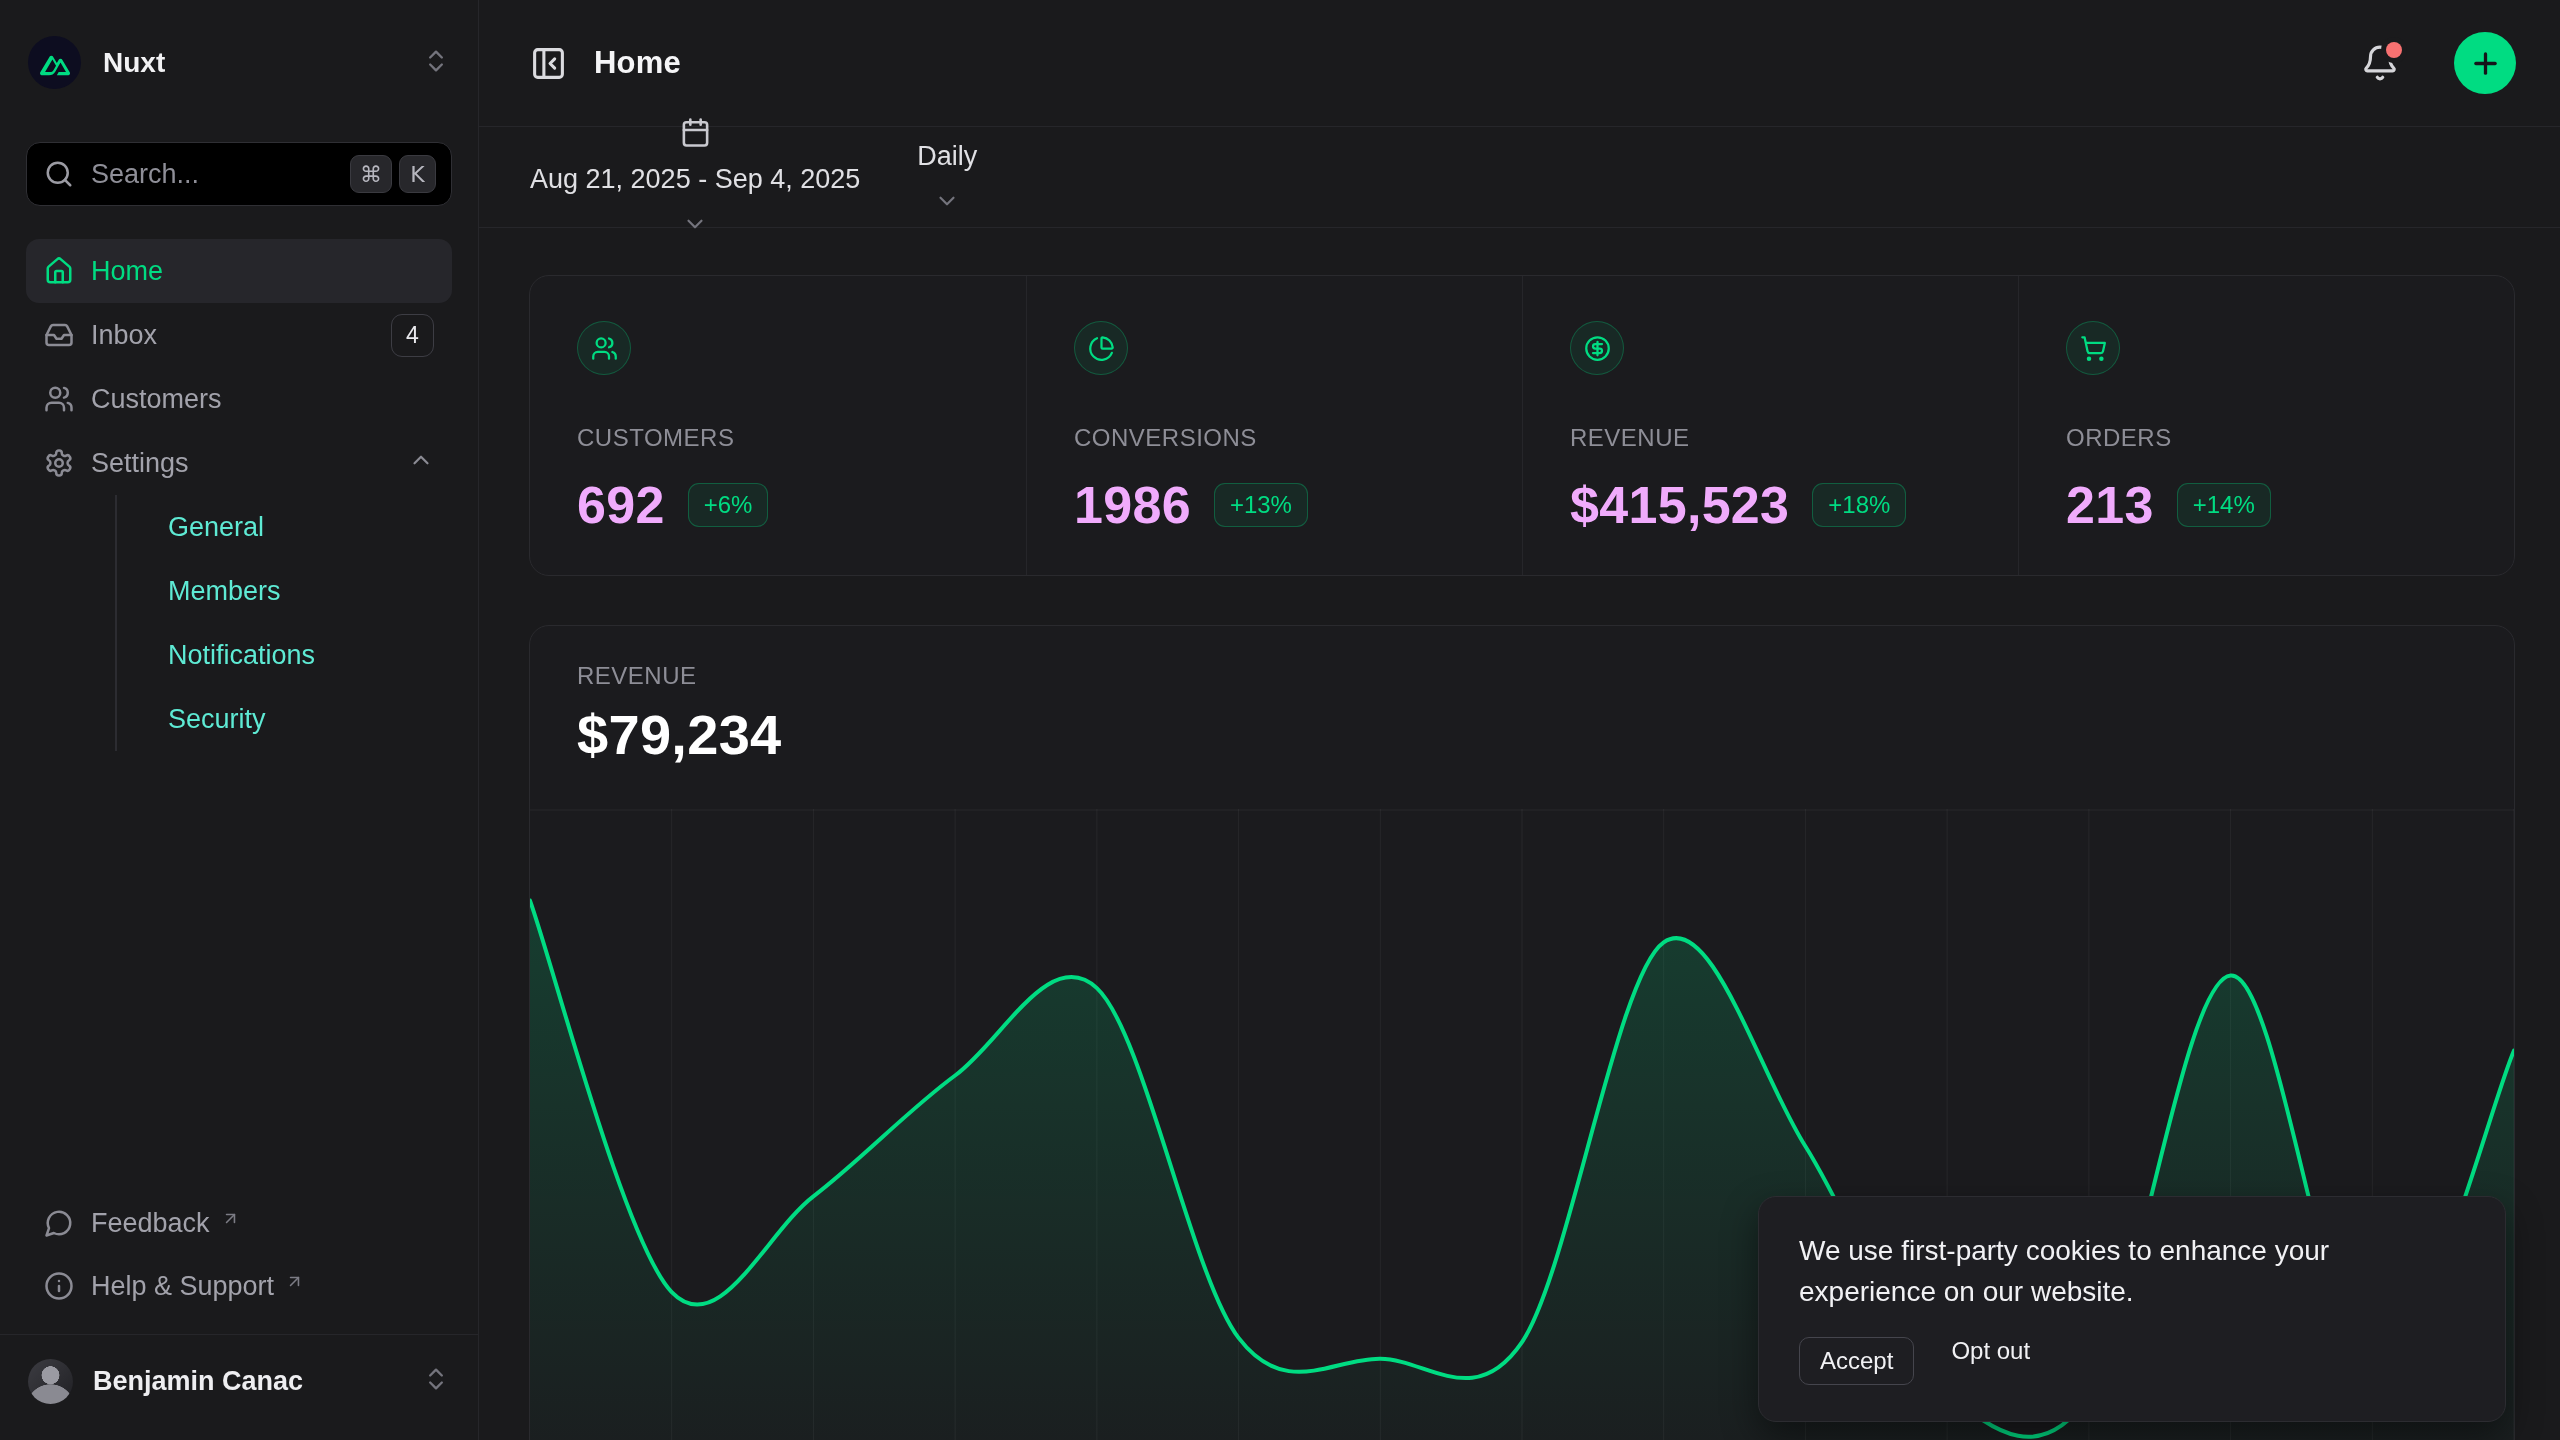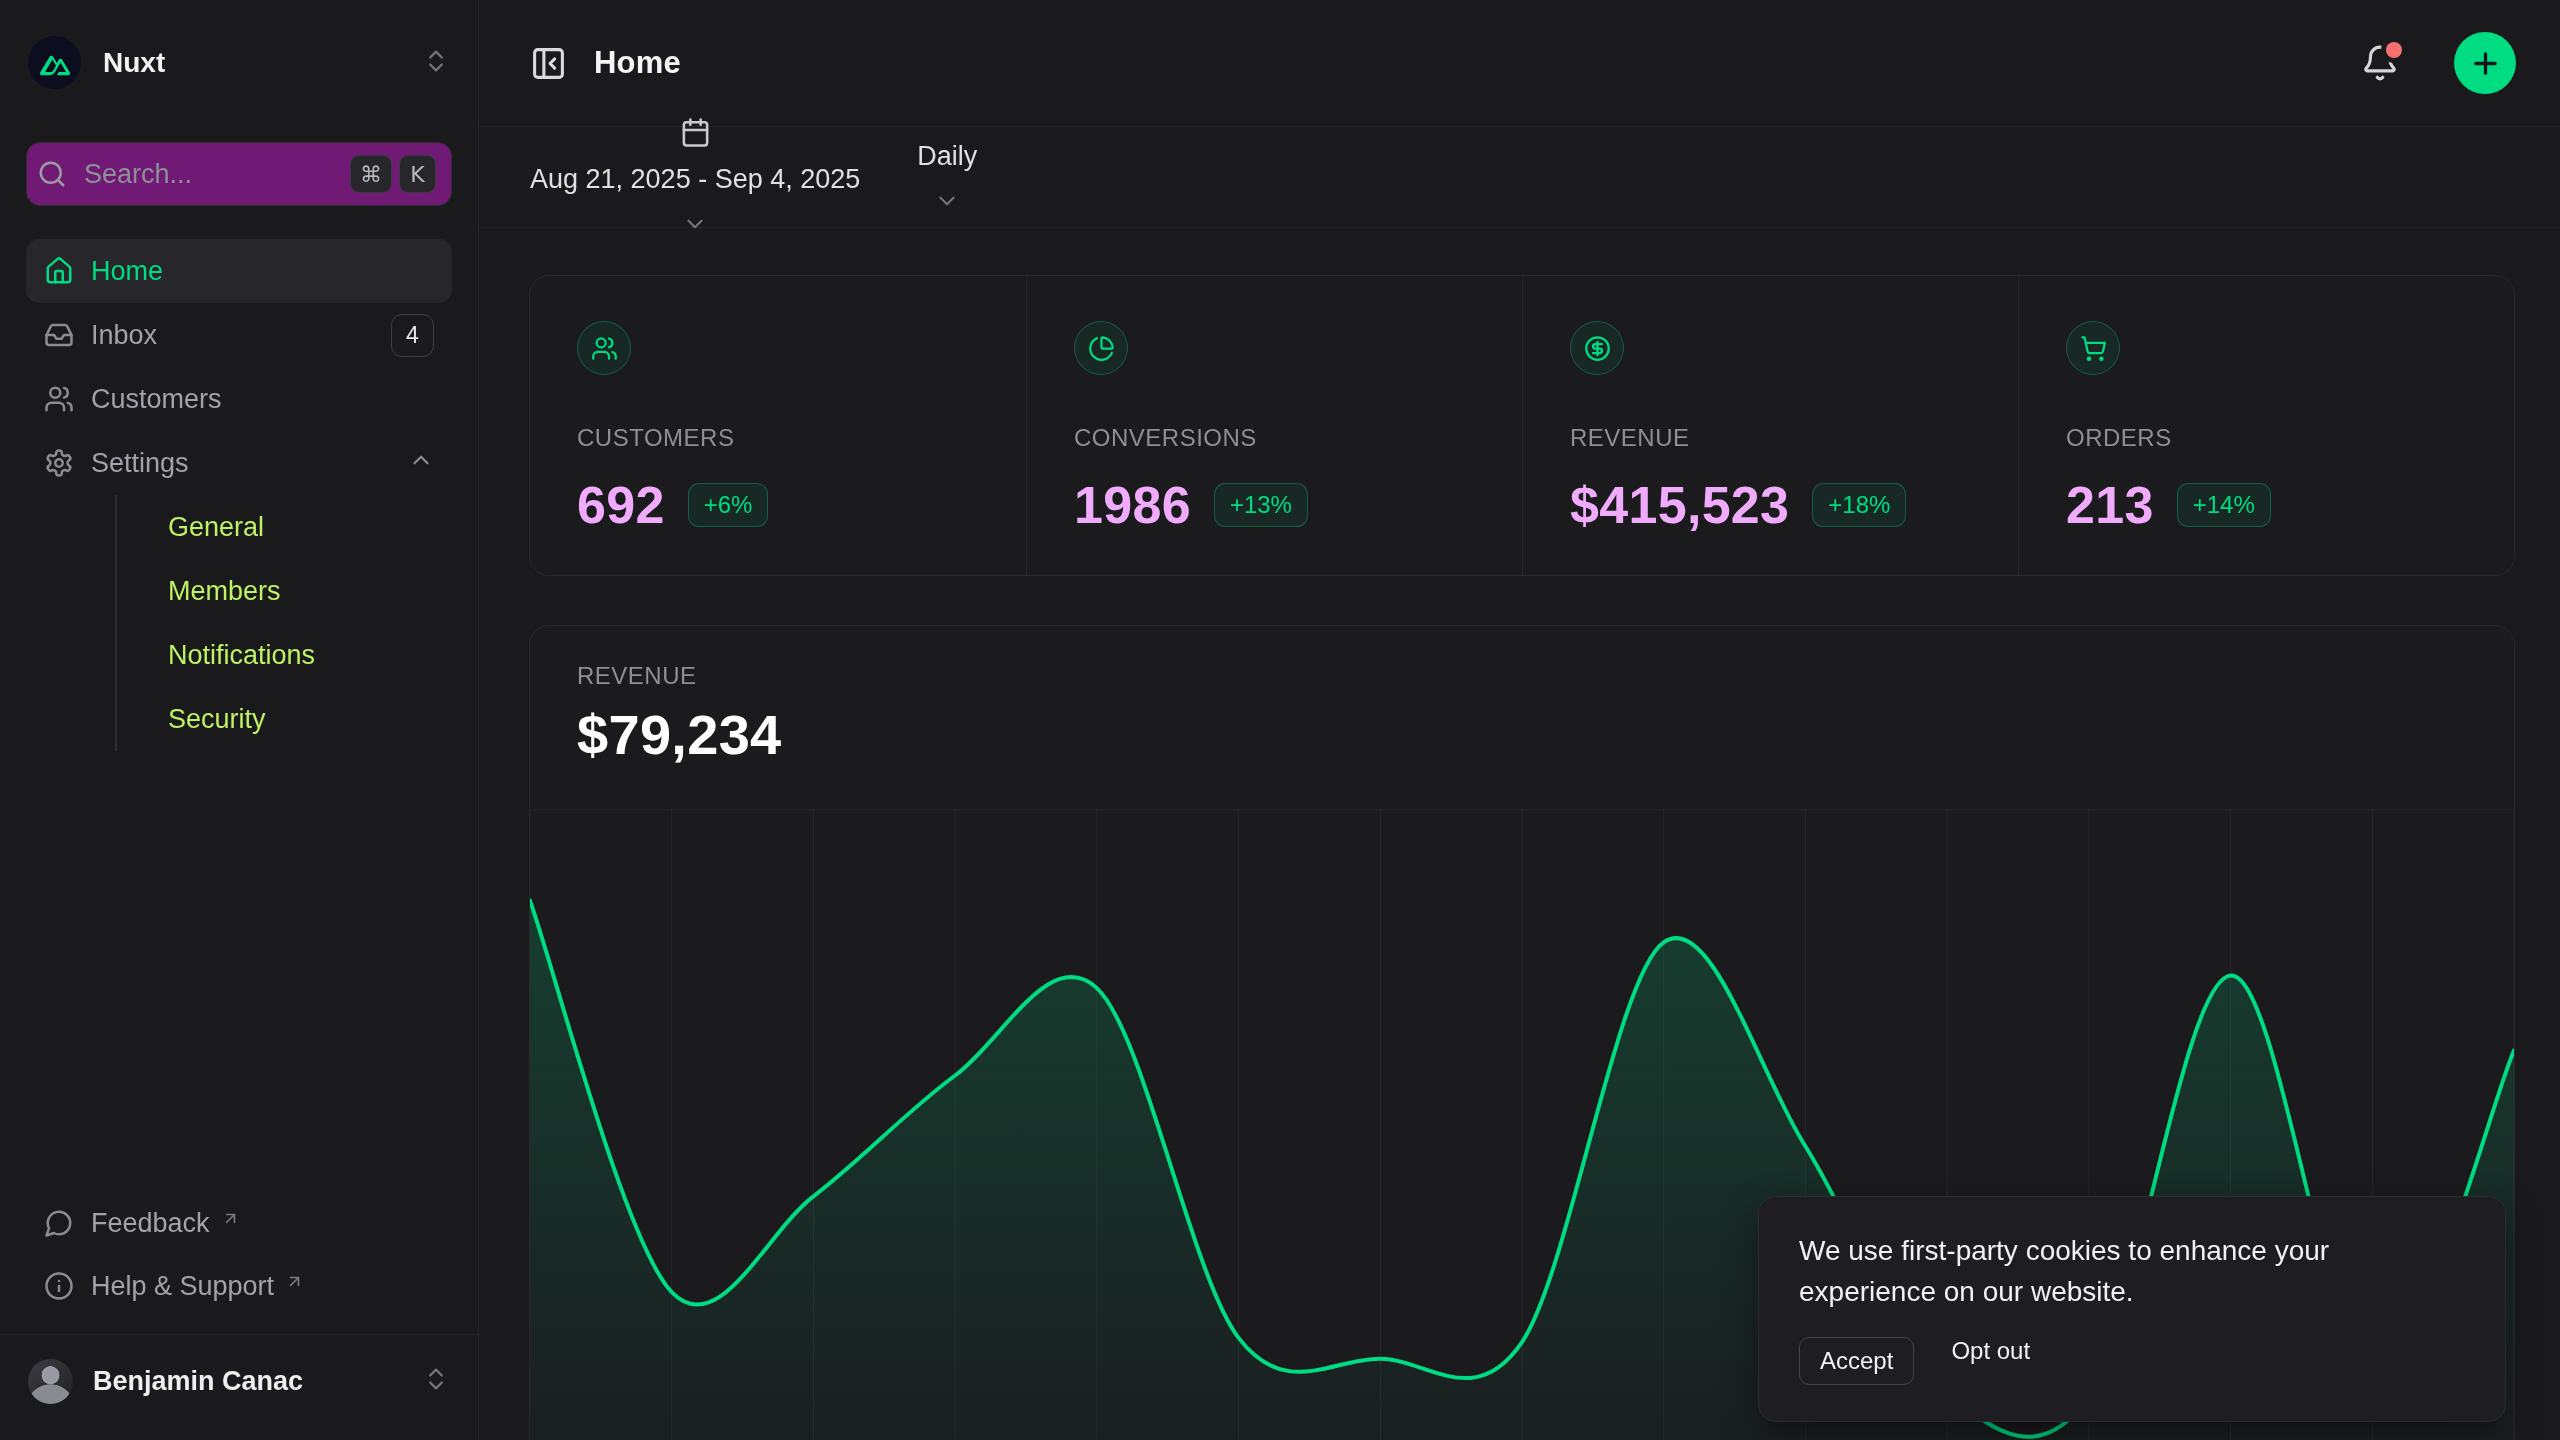--- a/index.html
+++ b/index.html
@@ -22,22 +22,22 @@
   }
   .brand-row { margin-top:36px; display:flex; align-items:center; gap:22px; padding:0 2px; cursor:pointer; }
   .logo-circle { width:53px; height:53px; border-radius:50%; background:#0d0d20; display:grid; place-items:center; }
   .logo-circle svg { width:30px; height:26px; }
   .brand-name { font-size:28px; font-weight:600; color:#f2f2f4; flex:1; }
   .chevrons { color:#74747d; }
   .chevrons svg { width:28px; height:28px; }
 
   .search-box {
     margin-top:53px; height:64px; border-radius:14px;
-    background:#701a75; border:1px solid #2f2f34;
-    display:flex; align-items:center; gap:17px; padding:0 15px 0 10px;
+    background:#000000; border:1px solid #2f2f34;
+    display:flex; align-items:center; gap:17px; padding:0 15px 0 17px;
     cursor:text;
   }
   .search-box .mag { color:#9b9ba3; display:grid; place-items:center; }
   .search-box .mag svg { width:30px; height:30px; }
   .search-ph { flex:1; font-size:27px; color:#8f8f98; }
   .kbds { display:flex; gap:7px; }
   kbd {
     min-width:37px; height:38px; padding:0 9px;
     background:#27272b; border:1px solid #3a3a40; border-radius:9px;
     color:#b7b7bf; font-size:22px; display:grid; place-items:center;
@@ -54,21 +54,21 @@
   .item.active { background:#26262b; color:#00dc82; }
   .item.active .nav-ico { color:#00dc82; }
   .count-badge {
     margin-left:auto; min-width:43px; height:43px; padding:0 10px;
     border:1px solid #3d3d44; border-radius:11px;
     color:#e9e9ed; font-size:23px; display:grid; place-items:center; font-weight:500;
   }
   .end-chev { margin-left:auto; color:#8b8b94; }
   .end-chev svg { width:26px; height:26px; }
   .tree { margin-left:89px; border-left:2px solid #2c2c31; padding-left:51px; }
-  .sub-item { height:64px; display:flex; align-items:center; font-size:27px; font-weight:500; color:#bef264; cursor:pointer; }
+  .sub-item { height:64px; display:flex; align-items:center; font-size:27px; font-weight:500; color:#5eead4; cursor:pointer; }
 
   .side-foot { padding-bottom:0; }
   .foot-item { height:54px; display:flex; align-items:center; gap:17px; padding:0 18px; font-size:27px; font-weight:500; color:#a2a2ab; cursor:pointer; margin-bottom:9px; }
   .foot-item .nav-ico { color:#8b8b94; display:grid; place-items:center; }
   .foot-item .nav-ico svg { width:30px; height:30px; }
   .ext-arrow { color:#7c7c85; align-self:flex-start; margin:8px 0 0 -6px; }
   .ext-arrow svg { width:19px; height:19px; }
   .user-section {
     border-top:1px solid #26262a;
     margin:21px -26px 0; padding:17px 26px 30px;

